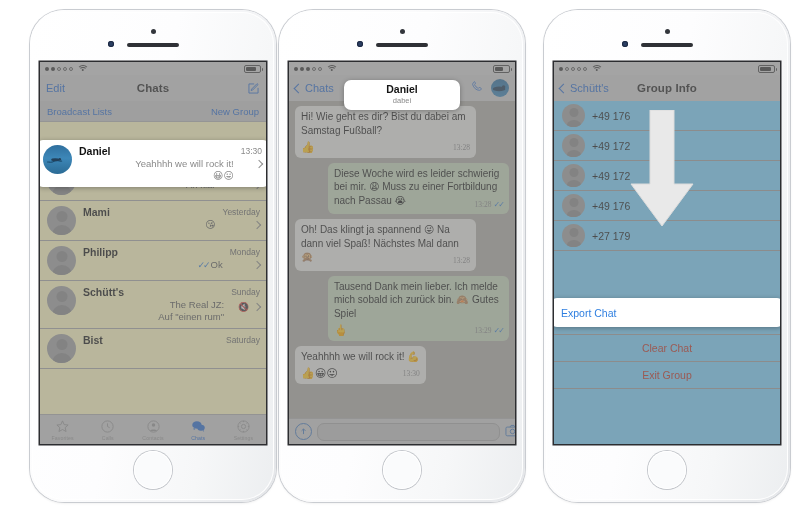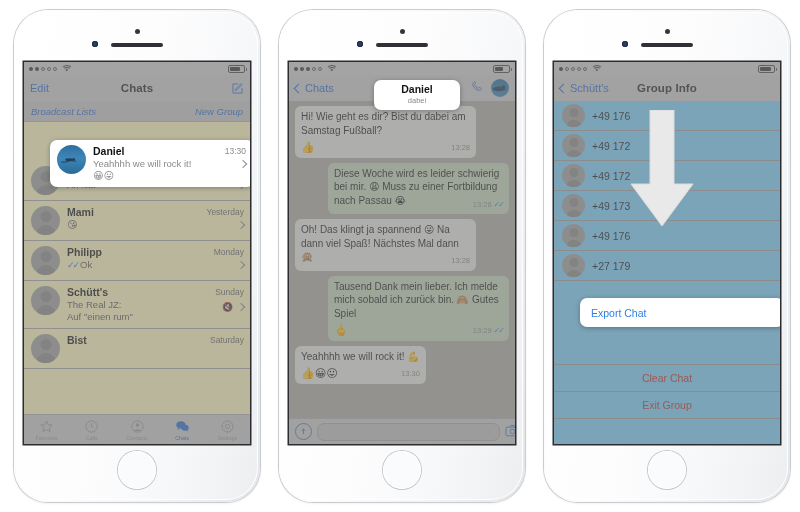--- a/index.html
+++ b/index.html
@@ -5,21 +5,21 @@
   html,body{margin:0;padding:0;}
   body{
     width:800px;height:512px;background:#ffffff;overflow:hidden;
     font-family:"Liberation Sans","DejaVu Sans",sans-serif;
     -webkit-font-smoothing:antialiased;
   }
   .stage{position:relative;width:800px;height:512px;}
 
   
   .phone{position:absolute;top:10px;width:246px;height:492px;}
-  .phone.p1{left:14px;}
+  .phone.p1{left:30px;}
   .phone.p2{left:279px;}
   .phone.p3{left:544px;}
 
   .body-shell{
     position:absolute;inset:0;border-radius:34px;
     background:linear-gradient(100deg,#ffffff 0%,#fbfbfc 40%,#f2f3f5 72%,#e3e5e8 100%);
     box-shadow:0 0 0 1px #c9ccd1, 0 1px 3px rgba(0,0,0,.10);
   }
   .body-inner{
     position:absolute;inset:2px;border-radius:32px;
@@ -73,50 +73,50 @@
     font-size:11.5px;font-weight:bold;color:#2b2b2b;letter-spacing:.1px;}
   .nav-left{font-size:11px;color:#2f6fd0;position:relative;z-index:2;display:flex;align-items:center;gap:1px;}
   .nav-right{margin-left:auto;position:relative;z-index:2;display:flex;align-items:center;gap:7px;}
   .chev-back{display:inline-block;width:6px;height:6px;border-left:1.6px solid #2f6fd0;
     border-bottom:1.6px solid #2f6fd0;transform:rotate(45deg);margin-right:2px;}
   .compose{width:13px;height:13px;position:relative;}
   .compose svg{display:block;}
 
   
   .subbar{position:relative;height:20px;background:#c9c9c9;display:flex;align-items:center;
-    padding:0 7px;font-size:9.5px;color:#2f6fd0;border-bottom:1px solid #b4b4b4;z-index:5;font-style:italic;}
+    padding:0 7px;font-size:9.5px;color:#2f6fd0;border-bottom:1px solid #b4b4b4;z-index:5;}
   .subbar .r{margin-left:auto;}
 
   
   .chatlist{position:relative;background:#fef9c3;height:calc(100% - 13px - 26px - 20px - 29px);
     overflow:hidden;z-index:5;}
   .crow{display:flex;align-items:flex-start;padding:5px 6px 5px 7px;gap:7px;
     border-bottom:1px solid #aaaaaa;min-height:33px;box-sizing:border-box;position:relative;}
   .avatar{width:29px;height:29px;border-radius:50%;background:#a3a3a3;flex:0 0 29px;
     position:relative;overflow:hidden;}
   .avatar .head{position:absolute;left:50%;top:5px;transform:translateX(-50%);
     width:11px;height:11px;border-radius:50%;background:#8e8e8e;}
   .avatar .torso{position:absolute;left:50%;bottom:-4px;transform:translateX(-50%);
     width:20px;height:14px;border-radius:10px 10px 0 0;background:#8e8e8e;}
   .avatar.photo{background:linear-gradient(#2f6f9e 0%,#3d87b8 45%,#2b6b95 100%);}
   .avatar.photo .swim{position:absolute;left:3px;top:12px;width:23px;height:8px;}
   .cbody{flex:1;min-width:0;}
   .cname{font-size:10.5px;font-weight:bold;color:#1c1c1c;line-height:13px;}
-  .cmsg{font-size:9.5px;color:#5c5c5c;line-height:12px;white-space:nowrap;overflow:hidden;}
+  .cmsg{font-size:9.5px;color:#5c5c5c;line-height:12px;white-space:nowrap;overflow:hidden;text-align:right;}
   .cmsg.em{font-size:10px;}
   .ctime{font-size:8.5px;color:#6d6d6d;white-space:nowrap;padding-top:1px;}
   .cmeta{display:flex;flex-direction:column;align-items:flex-end;gap:5px;flex:0 0 auto;}
   .chev{width:5px;height:5px;border-right:1.3px solid #8f8f8f;border-top:1.3px solid #8f8f8f;
     transform:rotate(45deg);}
   .ticks{display:inline-block;color:#3a7fd5;font-size:9px;margin-right:2px;letter-spacing:-2px;}
   .mute{font-size:9px;color:#7a7a7a;}
 
   
   .spotlight{position:absolute;z-index:60;background:#ffffff;border-radius:7px;
-    box-shadow:0 1px 5px rgba(0,0,0,.30);margin-left:30px;}
+    box-shadow:0 1px 5px rgba(0,0,0,.30);}
   .spot-chat{left:-4px;right:-4px;top:78px;padding:5px 8px 5px 7px;
     display:flex;align-items:flex-start;gap:7px;}
   .spot-chat .cname{color:#111;}
   .spot-chat .cmsg{color:#8a8a8a;}
   .spot-chat .ctime{color:#8a8a8a;}
 
   
   .tabbar{position:absolute;left:0;right:0;bottom:0;height:29px;background:#cdcdcd;
     border-top:1px solid #b0b0b0;display:flex;z-index:5;}
   .tab{flex:1;display:flex;flex-direction:column;align-items:center;justify-content:center;gap:1px;}
@@ -127,21 +127,21 @@
 
   
   .convo{position:relative;background:#b0aea7;
     height:calc(100% - 13px - 26px - 25px);padding:5px 6px 0;box-sizing:border-box;
     display:flex;flex-direction:column;gap:5px;overflow:hidden;z-index:5;}
   .bub{max-width:79%;border-radius:6px;padding:4px 6px 3px;position:relative;
     font-size:10px;line-height:13.5px;color:#1e1e1e;}
   .bub.in{background:#e8e8e4;align-self:flex-start;}
   .bub.out{background:#c7d8bd;align-self:flex-end;}
   .bub .tm{float:right;font-size:7.5px;color:#8d8d8d;margin:4px 0 0 6px;
-    display:flex;align-items:flex-end;gap:2px;}
+    display:flex;align-items:flex-end;gap:2px;font-family:Liberation Serif, serif;}
   .bub .tm .dt{color:#3a7fd5;font-size:8px;letter-spacing:-2px;}
   .emo{font-size:11px;}
 
   .inputbar{position:absolute;left:0;right:0;bottom:0;height:25px;background:#cccccc;
     border-top:1px solid #b2b2b2;display:flex;align-items:center;gap:5px;padding:0 6px;z-index:5;}
   .plusbtn{width:15px;height:15px;border-radius:50%;border:1.3px solid #4a7fc0;
     color:#4a7fc0;display:flex;align-items:center;justify-content:center;flex:0 0 15px;}
   .txtfield{flex:1;height:14px;border-radius:7px;background:#c2c2c2;
     border:1px solid #a9a9a9;}
   .camb,.micb{color:#4a7fc0;flex:0 0 auto;}
@@ -558,27 +558,20 @@
               <div class="head"></div>
               <div class="torso"></div>
             </div>
           <span class="gnum">+49 172</span>
         </div>
         <div class="grow">
           <div class="avatar">
               <div class="head"></div>
               <div class="torso"></div>
             </div>
-          <span class="gnum">+49 173</span>
-        </div>
-        <div class="grow">
-          <div class="avatar">
-              <div class="head"></div>
-              <div class="torso"></div>
-            </div>
           <span class="gnum">+49 176</span>
         </div>
         <div class="grow">
           <div class="avatar">
               <div class="head"></div>
               <div class="torso"></div>
             </div>
           <span class="gnum">+27 179</span>
         </div>
 

